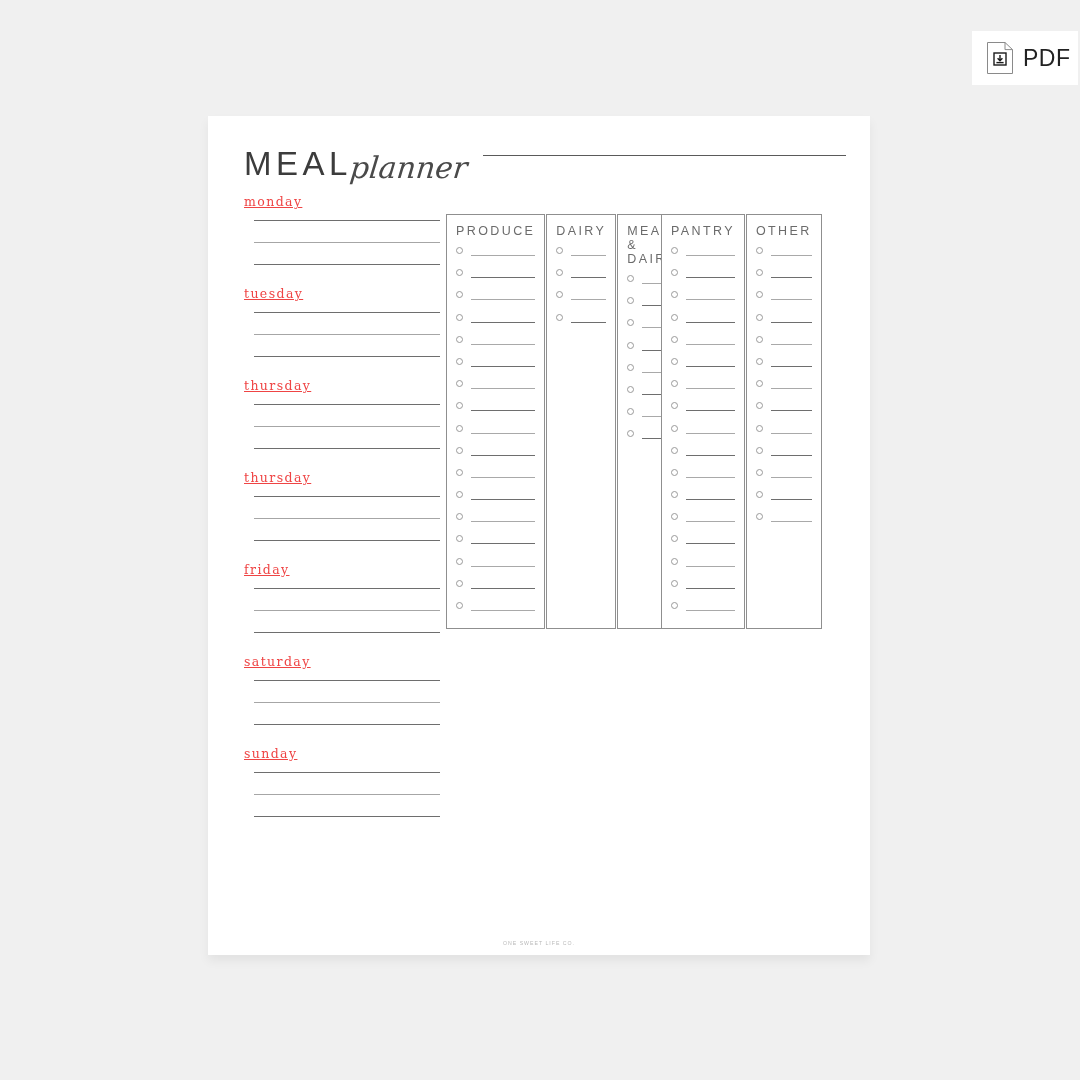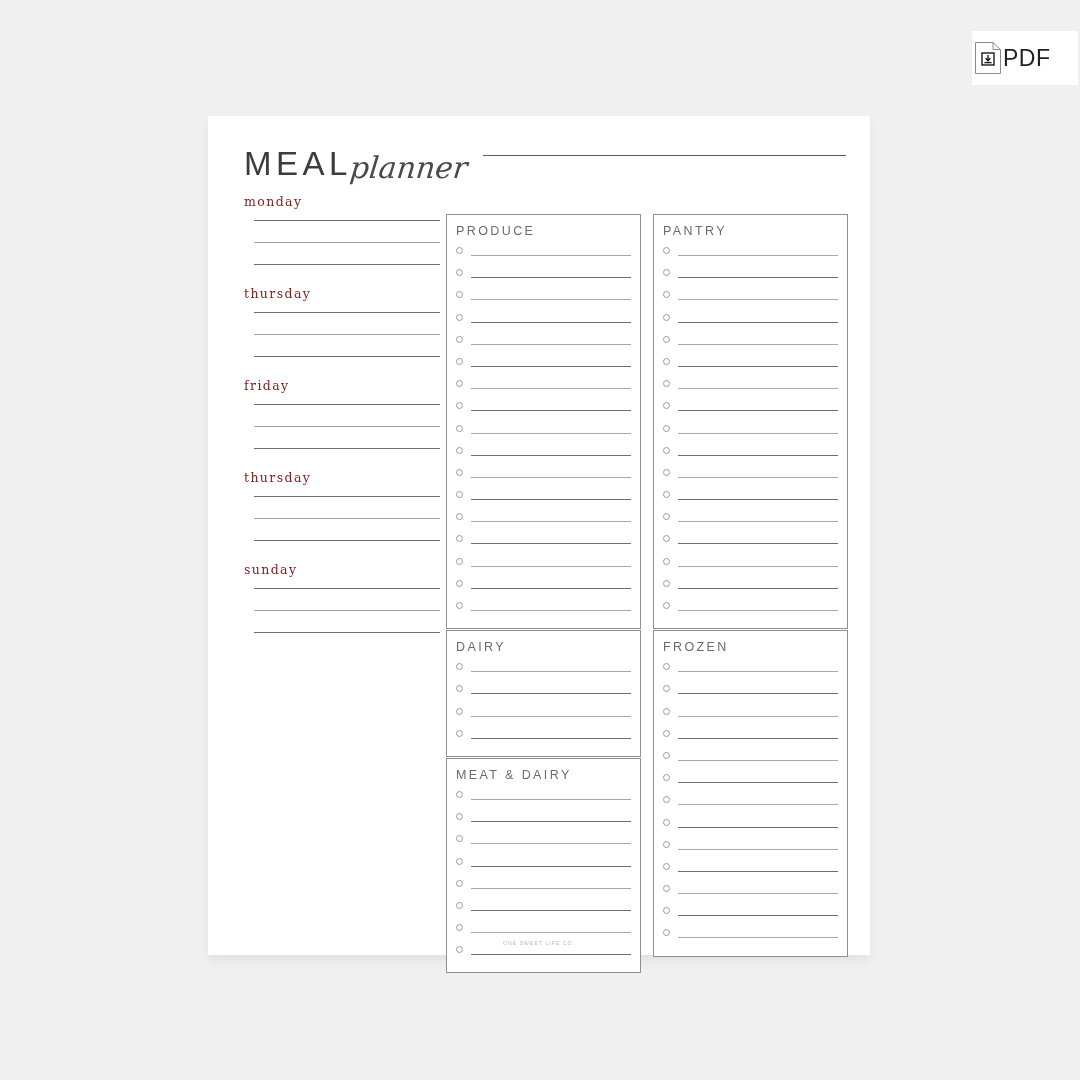--- a/index.html
+++ b/index.html
@@ -18,22 +18,22 @@
   
   .pdf-badge {
     position: absolute;
     top: 31px;
     left: 972px;
     width: 106px;
     height: 54px;
     background: #ffffff;
     display: flex;
     align-items: center;
-    gap: 1px;
-    padding-left: 2px;
+    gap: 9px;
+    padding-left: 14px;
     box-sizing: border-box;
   }
   .pdf-doc-icon {
     width: 28px;
     height: 34px;
     position: relative;
     flex: 0 0 auto;
   }
   .pdf-doc-icon svg { display: block; }
   .pdf-label {
@@ -98,22 +98,23 @@
     position: absolute;
     left: 36px;
     top: 78px;
     width: 196px;
   }
   .day-block { margin-bottom: 10.5px; }
   .day-label {
     font-family: "DejaVu Serif", serif;
     font-size: 12.5px;
     letter-spacing: 1.4px;
-    color: #7f1d1d;
+    color: #ef4444;
     margin-bottom: 11px;
+    text-decoration: underline;
   }
   .day-lines { }
   .day-line {
     height: 1px;
     background: #6e6e6e;
     margin: 0 0 21px 10px;
   }
   .day-line.light { background: #a6a6a6; }
 
   
@@ -121,21 +122,20 @@
     position: absolute;
     left: 238px;
     top: 98px;
     width: 402px;
     display: flex;
     gap: 12px;
   }
   .groc-col {
     width: 203px;
     display: flex;
-    flex-direction: column;
     gap: 1px;
   }
   .groc-box {
     border: 1px solid #8f8f8f;
     box-sizing: border-box;
     padding: 9px 9px 7px 9px;
     background: #ffffff;
   }
   .groc-title {
     font-family: "Liberation Sans", sans-serif;
@@ -208,37 +208,53 @@
   <div class="days-col">
       <div class="day-block">
         <div class="day-label">monday</div>
         <div class="day-lines">
           <div class="day-line"></div>
           <div class="day-line light"></div>
           <div class="day-line"></div>
         </div>
       </div>
       <div class="day-block">
+        <div class="day-label">tuesday</div>
+        <div class="day-lines">
+          <div class="day-line"></div>
+          <div class="day-line light"></div>
+          <div class="day-line"></div>
+        </div>
+      </div>
+      <div class="day-block">
         <div class="day-label">thursday</div>
         <div class="day-lines">
           <div class="day-line"></div>
           <div class="day-line light"></div>
           <div class="day-line"></div>
         </div>
       </div>
       <div class="day-block">
+        <div class="day-label">thursday</div>
+        <div class="day-lines">
+          <div class="day-line"></div>
+          <div class="day-line light"></div>
+          <div class="day-line"></div>
+        </div>
+      </div>
+      <div class="day-block">
         <div class="day-label">friday</div>
         <div class="day-lines">
           <div class="day-line"></div>
           <div class="day-line light"></div>
           <div class="day-line"></div>
         </div>
       </div>
       <div class="day-block">
-        <div class="day-label">thursday</div>
+        <div class="day-label">saturday</div>
         <div class="day-lines">
           <div class="day-line"></div>
           <div class="day-line light"></div>
           <div class="day-line"></div>
         </div>
       </div>
       <div class="day-block">
         <div class="day-label">sunday</div>
         <div class="day-lines">
           <div class="day-line"></div>
@@ -450,21 +466,21 @@
               <span class="bullet"></span>
               <span class="rule"></span>
             </div>
             <div class="groc-row">
               <span class="bullet"></span>
               <span class="rule light"></span>
             </div>
           </div>
         </div>
         <div class="groc-box">
-          <div class="groc-title">FROZEN</div>
+          <div class="groc-title">OTHER</div>
           <div class="groc-rows">
             <div class="groc-row">
               <span class="bullet"></span>
               <span class="rule light"></span>
             </div>
             <div class="groc-row">
               <span class="bullet"></span>
               <span class="rule"></span>
             </div>
             <div class="groc-row">

